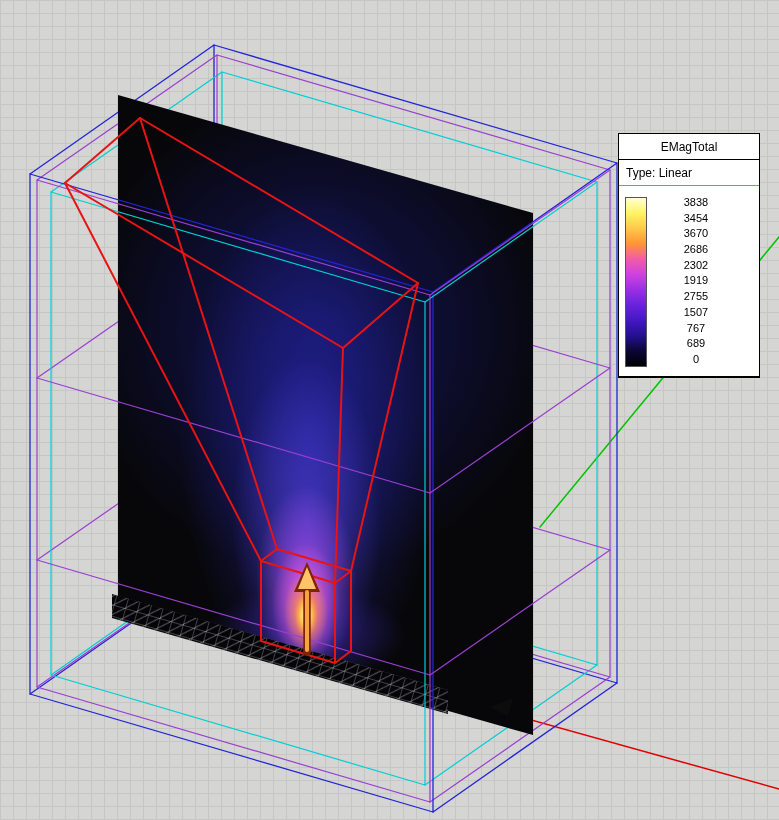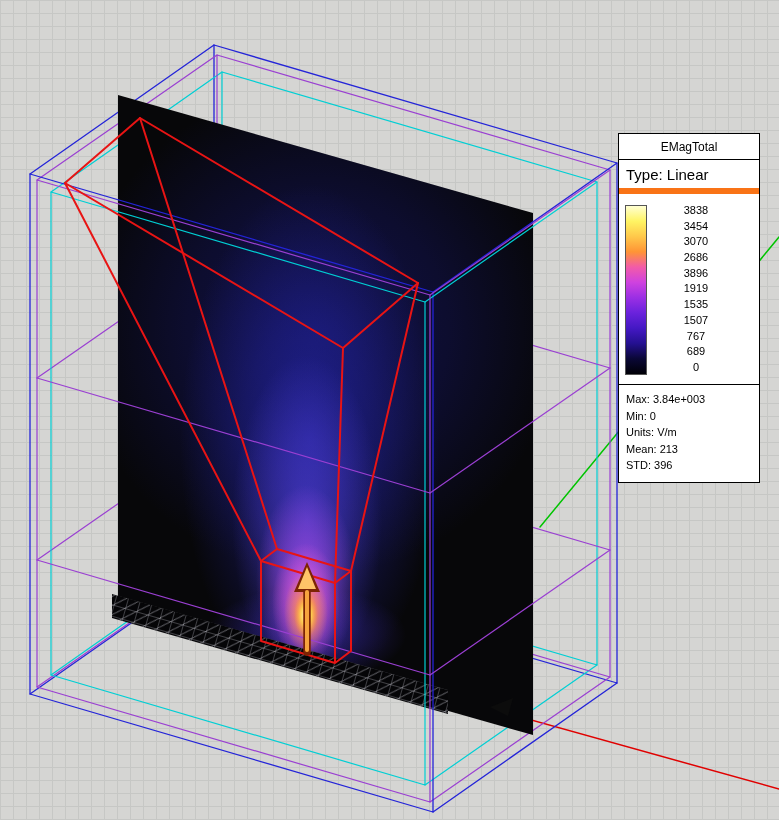--- a/index.html
+++ b/index.html
@@ -26,21 +26,21 @@
   .mesh-line{stroke:var(--mesh_white,#c9c9d2);}
 
   
   .legend{
     position:absolute;left:618px;top:133px;width:142px;
     box-sizing:border-box;
     background:#ffffff;border:1px solid #000;
     color:#000;font-size:11px;
   }
   .lg-title{text-align:center;font-size:12px;padding:6px 0 5px;border-bottom:1px solid #000;}
-  .lg-type{font-size:15px;padding:6px 0 5px 7px;border-bottom:6px solid #f97316;}
+  .lg-type{font-size:12px;padding:6px 0 5px 7px;border-bottom:1px solid #f97316;}
   .lg-scale{display:flex;align-items:stretch;height:168px;padding:11px 26px 11px 6px;border-bottom:1px solid #000;}
   .lg-bar{width:20px;height:100%;border:1px solid #555;background:linear-gradient(to bottom,#fff,#000);}
   .lg-labels{flex:1;display:flex;flex-direction:column;justify-content:space-between;text-align:center;font-size:11px;line-height:1;padding-left:12px;}
   .lg-stats{padding:6px 4px 8px 7px;line-height:16.5px;font-size:11px;}
 </style>
 </head>
 <body>
 
 <div class="screen">
 
@@ -175,33 +175,26 @@
   </svg>
 
   <div class="legend">
     <div class="lg-title">EMagTotal</div>
     <div class="lg-type">Type: Linear</div>
     <div class="lg-scale">
       <div class="lg-bar" style="background: linear-gradient(rgb(255, 255, 210), rgb(255, 244, 99), rgb(255, 200, 74), rgb(255, 148, 53), rgb(242, 91, 168), rgb(207, 66, 223), rgb(155, 47, 228), rgb(106, 34, 220), rgb(68, 24, 196), rgb(36, 16, 144), rgb(10, 7, 54), rgb(0, 0, 6));"></div>
       <div class="lg-labels">
         <div>3838</div>
         <div>3454</div>
-        <div>3070</div>
+        <div>3670</div>
         <div>2686</div>
-        <div>3896</div>
+        <div>2302</div>
         <div>1919</div>
-        <div>1535</div>
+        <div>2755</div>
         <div>1507</div>
         <div>767</div>
         <div>689</div>
         <div>0</div>
       </div>
     </div>
-    <div class="lg-stats">
-      <div>Max: 3.84e+003</div>
-      <div>Min: 0</div>
-      <div>Units: V/m</div>
-      <div>Mean: 213</div>
-      <div>STD: 396</div>
-    </div>
   </div>
 
 </div>
 
 </body></html>

